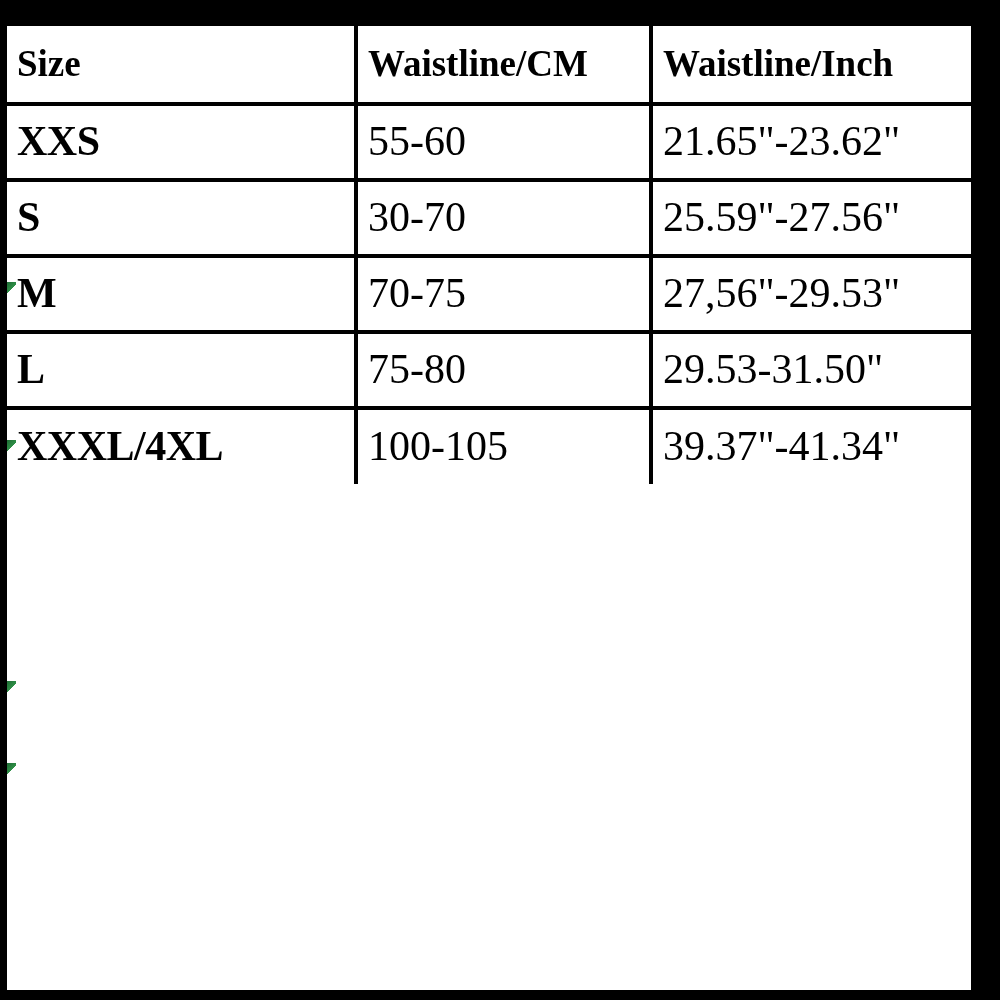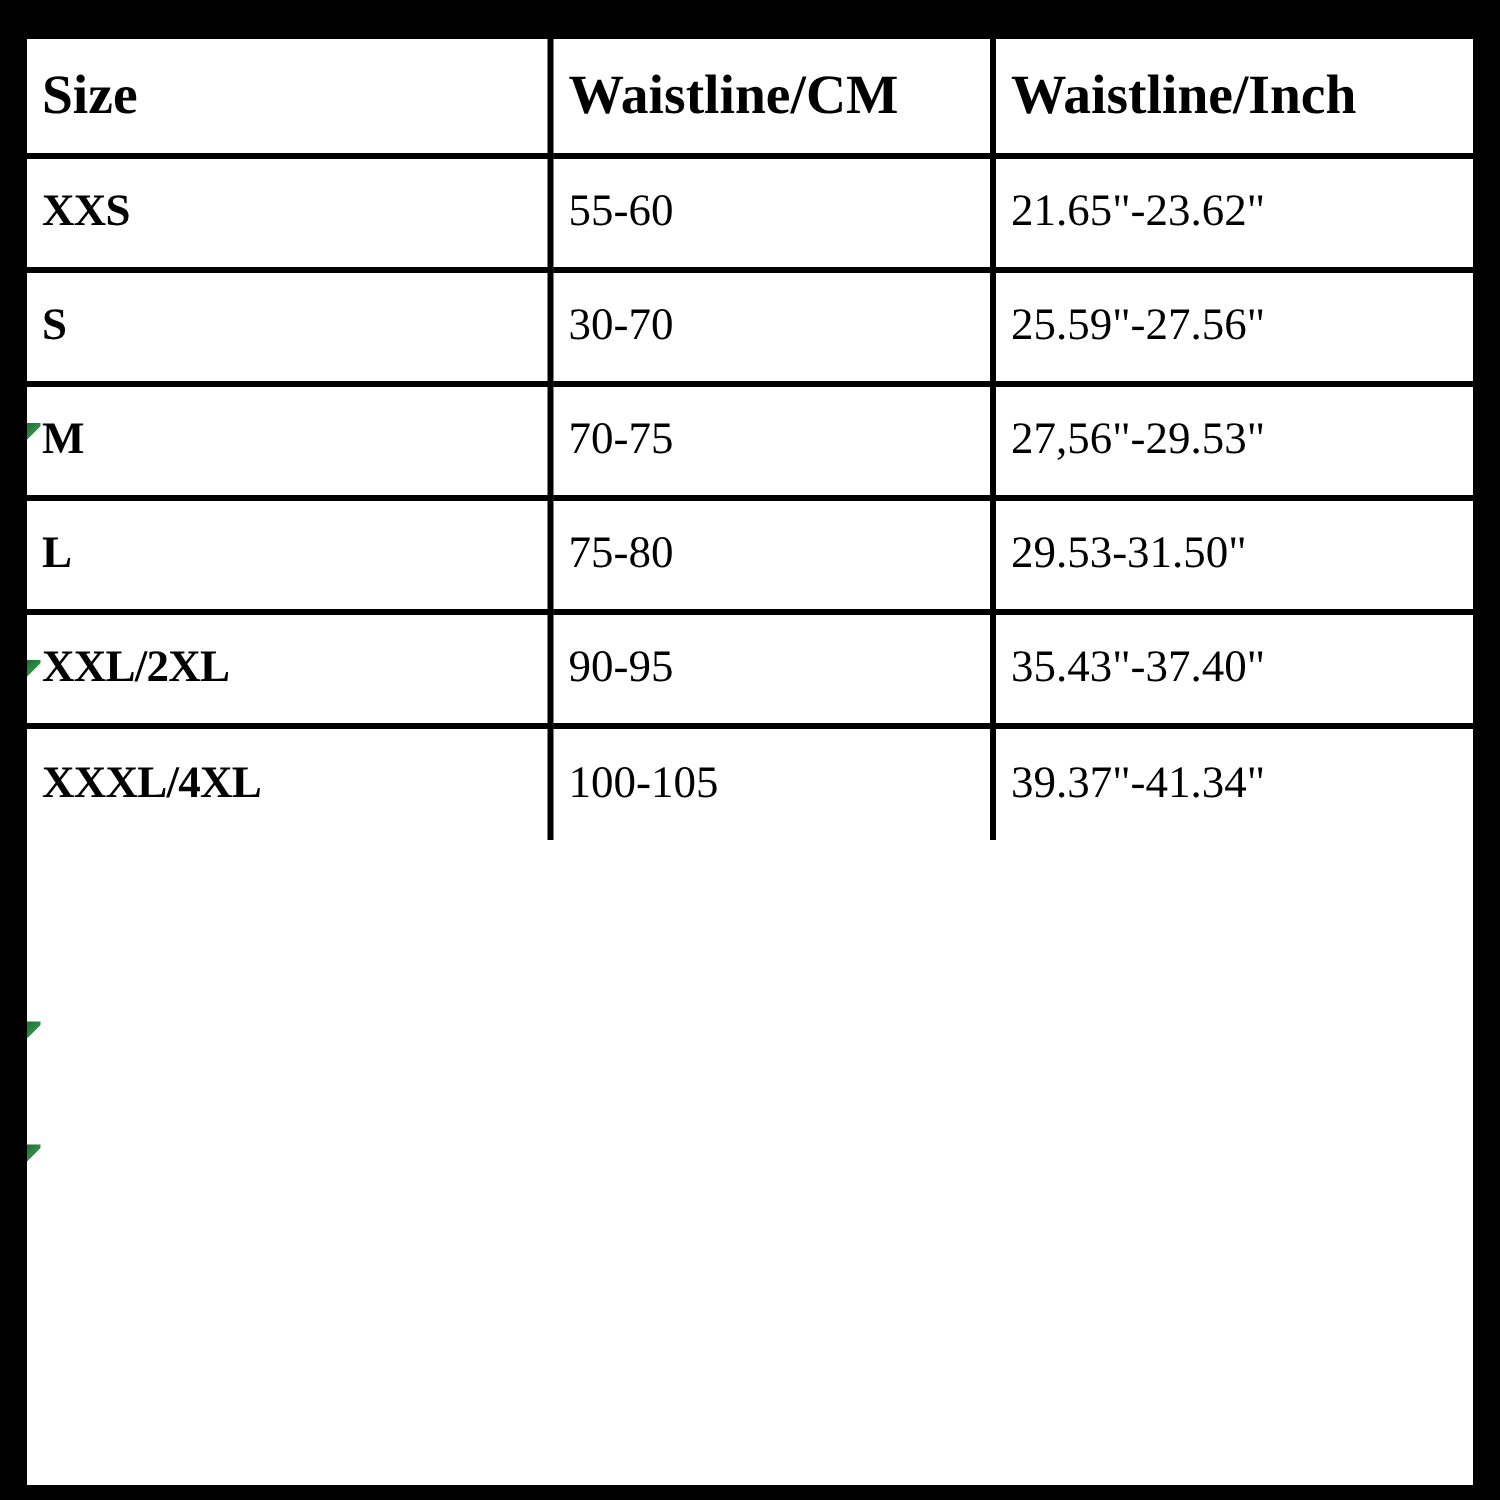--- a/index.html
+++ b/index.html
@@ -15,21 +15,21 @@
   }
   .page {
     position: relative;
     width: 1000px;
     height: 1000px;
     background: #000000;
     box-sizing: border-box;
   }
   .table-wrap {
     position: absolute;
-    left: 14px;
+    left: 3px;
     top: 22px;
     width: 972px;
     height: 968px;
     background: #ffffff;
     box-sizing: border-box;
     border: 4px solid #000000;
     border-bottom: none;
     overflow: hidden;
   }
   table.size-table {
@@ -59,21 +59,21 @@
   table.size-table th:last-child {
     border-right: none;
   }
   table.size-table thead th {
     font-weight: bold;
     font-size: 37px;
     letter-spacing: 0px;
     height: 78px;
   }
   table.size-table tbody td {
-    font-size: 30px;
+    font-size: 42px;
   }
   table.size-table tbody td.size-cell {
     font-weight: bold;
     letter-spacing: -0.5px;
   }
   table.size-table tbody tr:last-child td {
     border-bottom: none;
   }
   
   .corner-tick {
@@ -118,25 +118,20 @@
           <td class="size-cell">M</td>
           <td>70-75</td>
           <td>27,56"-29.53"</td>
         </tr>
         <tr>
           <td class="size-cell">L</td>
           <td>75-80</td>
           <td>29.53-31.50"</td>
         </tr>
         <tr>
-          <td class="size-cell">XXL/2XL</td>
-          <td>90-95</td>
-          <td>35.43"-37.40"</td>
-        </tr>
-        <tr>
           <td class="size-cell">XXXL/4XL</td>
           <td>100-105</td>
           <td>39.37"-41.34"</td>
         </tr>
       </tbody>
     </table>
     <div class="corner-tick" style="top:256px;"></div>
     <div class="corner-tick" style="top:414px;"></div>
     <div class="corner-tick" style="top:655px;"></div>
     <div class="corner-tick" style="top:737px;"></div>

